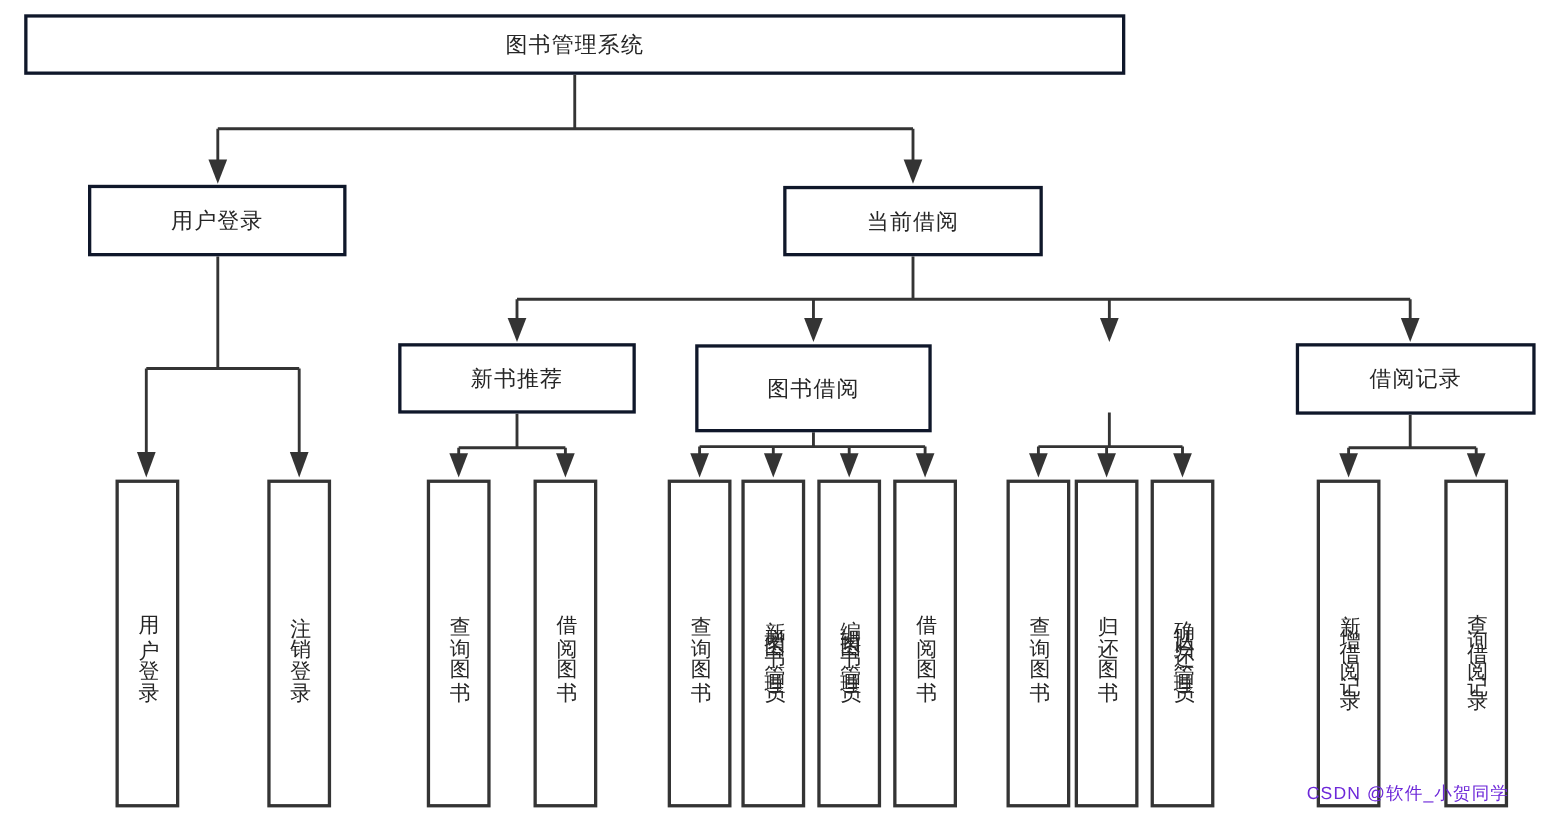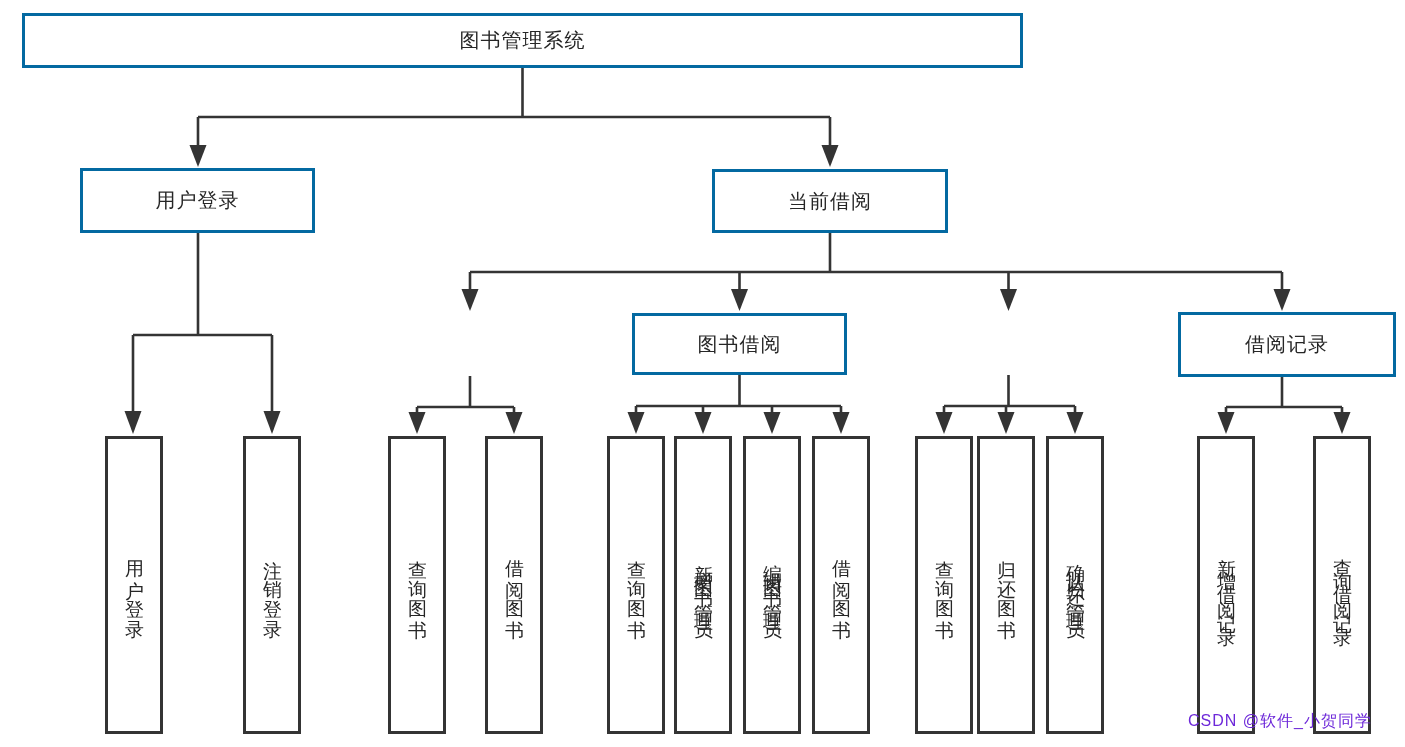--- a/index.html
+++ b/index.html
@@ -7,21 +7,21 @@
     position:relative;
     width:1405px;height:747px;
     background:#ffffff;
     font-family:"Liberation Sans","DejaVu Sans",sans-serif;
     overflow:hidden;
   }
   #wires{position:absolute;left:0;top:0;z-index:1;}
   .hbox{
     position:absolute;
     box-sizing:border-box;
-    border:3px solid #0369a1;
+    border:3px solid #0f172a;
     background:#ffffff;
     display:flex;align-items:center;justify-content:center;
     font-size:20px;color:#262626;letter-spacing:1px;
     z-index:2;
   }
   .vbox{
     position:absolute;
     box-sizing:border-box;
     top:436px;width:58px;height:298px;
     border:3px solid #343434;
@@ -104,21 +104,24 @@
     <span>图书管理系统</span>
   </div>
 
   <div class="hbox" style="left:80px;top:168px;width:235px;height:65px;">
     <span>用户登录</span>
   </div>
   <div class="hbox" style="left:712px;top:169px;width:236px;height:64px;">
     <span>当前借阅</span>
   </div>
 
-  <div class="hbox" style="left:632px;top:313px;width:215px;height:62px;">
+  <div class="hbox" style="left:362px;top:312px;width:216px;height:64px;">
+    <span>新书推荐</span>
+  </div>
+  <div class="hbox" style="left:632px;top:313px;width:215px;height:80px;">
     <span>图书借阅</span>
   </div>
   <div class="hbox" style="left:1178px;top:312px;width:218px;height:65px;">
     <span>借阅记录</span>
   </div>
 
   <div class="vbox" style="left:105px;">
     <span class="vlabel ls-wide">用户登录</span>
   </div>
   <div class="vbox" style="left:243px;">

